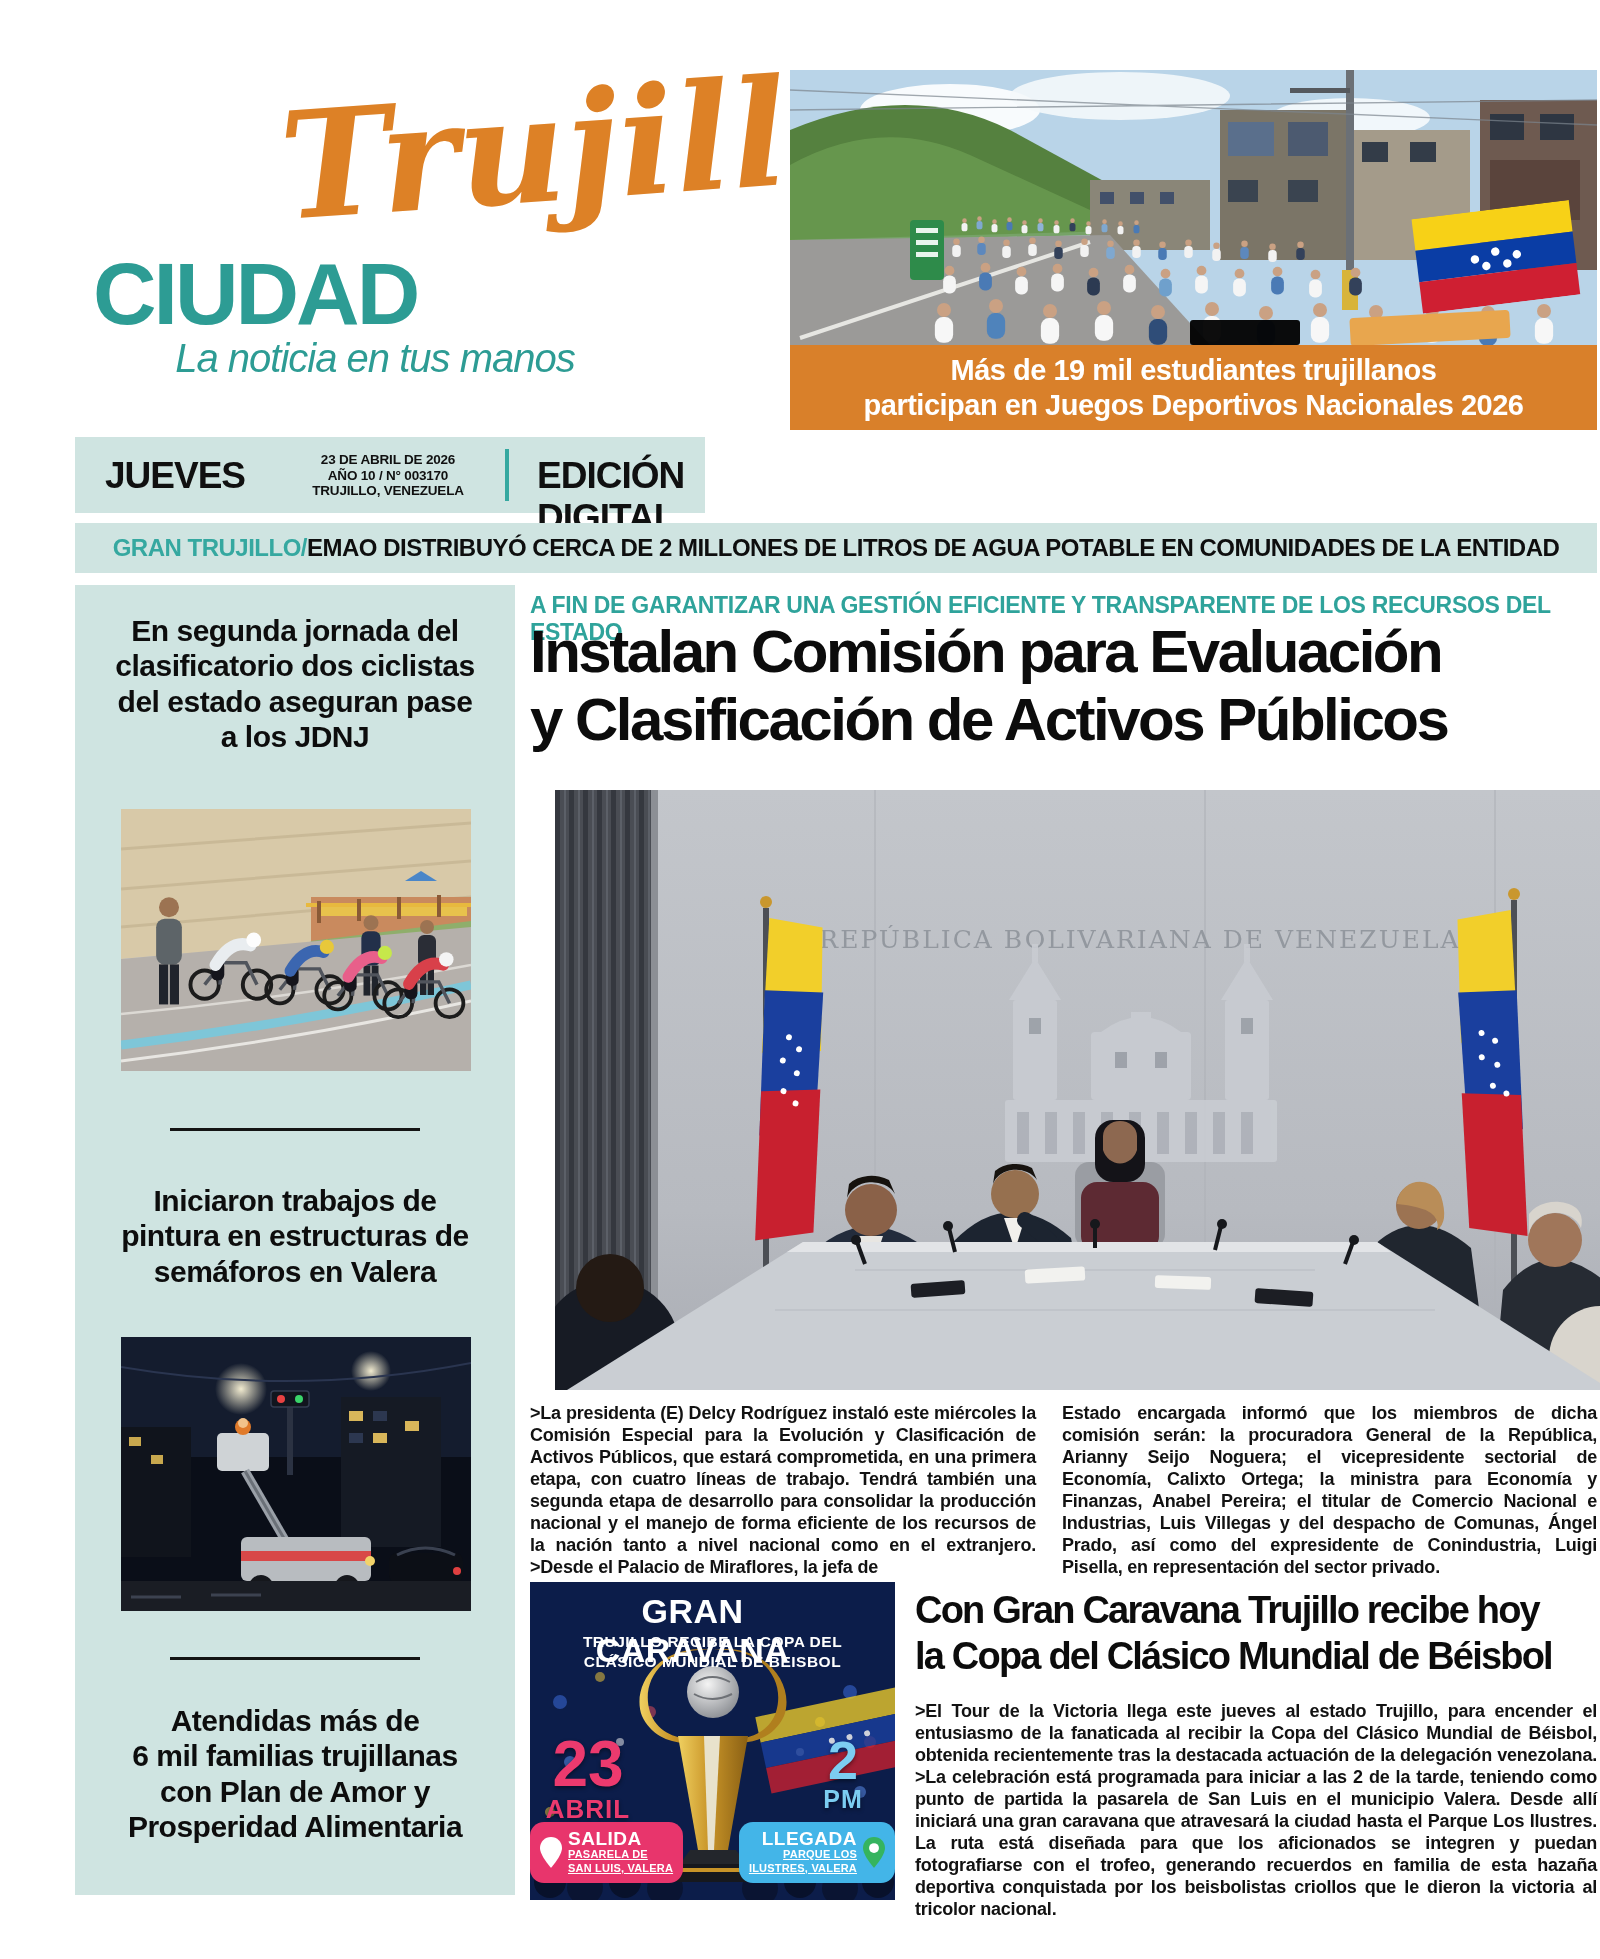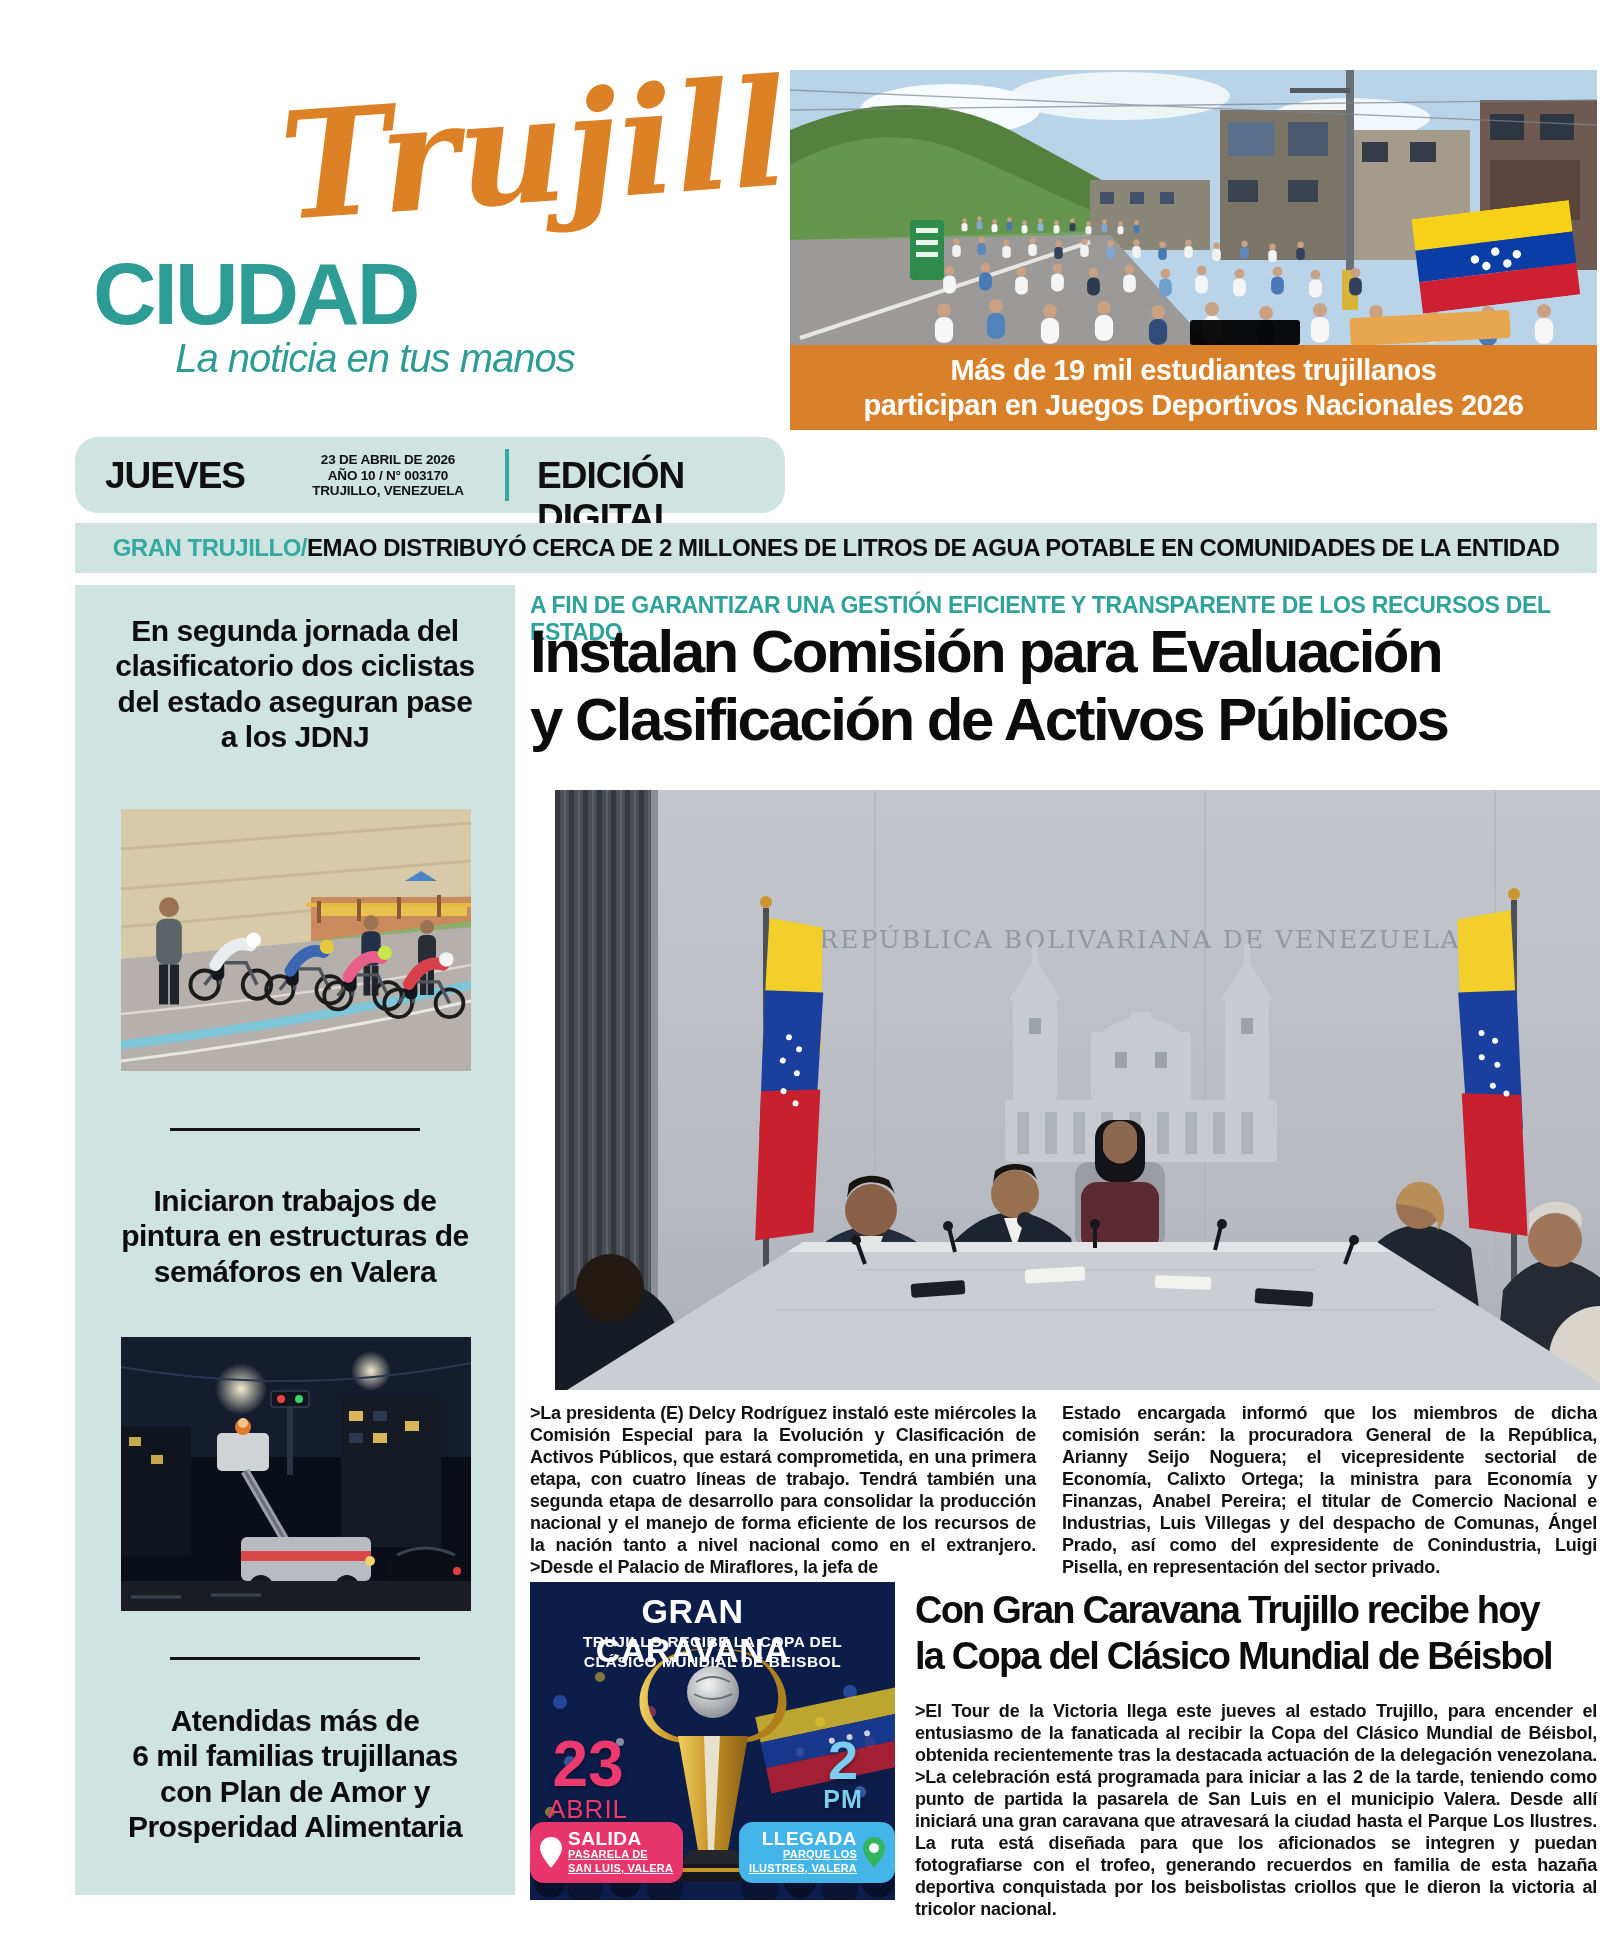--- a/index.html
+++ b/index.html
@@ -36,21 +36,21 @@
   .kicker{color:#2fa39b;font-weight:800;font-size:23px;letter-spacing:-.3px;}
   .headline{font-weight:800;font-size:60px;line-height:1.13;letter-spacing:-2.5px;color:#0c0c0c;}
   .bodytxt{font-weight:700;font-size:18px;line-height:1.225;letter-spacing:-.2px;color:#121212;}
 
   
   .c-headline{font-weight:800;font-size:38px;line-height:1.2;letter-spacing:-1.8px;color:#0c0c0c;}
   .poster{background:linear-gradient(180deg,#0d2256 0%,#0a1a44 55%,#081231 100%);overflow:hidden;}
   .p-title{color:#fff;font-weight:800;font-size:34px;letter-spacing:.5px;}
   .p-sub{color:#fff;font-weight:800;font-size:15.5px;line-height:1.28;letter-spacing:.5px;}
   .p-day{color:#ec3a6e;font-weight:800;font-size:64px;line-height:.9;text-shadow:0 2px 4px rgba(0,0,0,.45);}
-  .p-month{color:#ec3a6e;font-weight:400;font-size:26px;letter-spacing:1px;text-shadow:0 2px 4px rgba(0,0,0,.45);}
+  .p-month{color:#ec3a6e;font-weight:700;font-size:26px;letter-spacing:1px;text-shadow:0 2px 4px rgba(0,0,0,.45);}
   .p-time{color:#7ccdf2;font-weight:800;font-size:54px;line-height:.9;text-shadow:0 2px 4px rgba(0,0,0,.45);}
   .p-ampm{color:#7ccdf2;font-weight:800;font-size:25px;letter-spacing:1px;text-shadow:0 2px 4px rgba(0,0,0,.45);}
   .badge{border-radius:14px;color:#fff;display:flex;align-items:center;gap:6px;padding:7px 10px;}
   .badge.salida{background:#e8356c;}
   .badge.llegada{background:#43b5e8;}
   .badge .b-label{font-weight:800;font-size:19px;letter-spacing:.5px;line-height:1;}
   .badge .b-place{font-weight:800;font-size:11px;line-height:1.25;letter-spacing:.2px;text-decoration:underline;}
 </style>
 </head>
 <body>
@@ -91,21 +91,21 @@
     </symbol>
   </defs>
 </svg>
 
 <div class="abs" style="left:75px;top:60px;width:710px;height:370px;">
   <div class="abs logo-ciudad" style="left:18px;top:138px;">CIUDAD</div>
   <div class="abs logo-trujillo" style="left:212px;top:20px;">Trujillo</div>
   <div class="abs tagline ctr" style="left:20px;top:276px;width:560px;">La noticia en tus manos</div>
 </div>
 
-<div class="abs datebar" style="left:75px;top:437px;width:710px;height:76px;border-radius:23px;">
+<div class="abs datebar" style="left:75px;top:437px;width:630px;height:76px;">
   <div class="abs day" style="left:30px;top:18px;">JUEVES</div>
   <div class="abs dateblock ctr" style="left:218px;top:15px;width:190px;">
     <div>23 DE ABRIL DE 2026</div>
     <div>AÑO 10 / N° 003170</div>
     <div>TRUJILLO, VENEZUELA</div>
   </div>
   <div class="abs vdivider" style="left:430px;top:12px;"></div>
   <div class="abs edition" style="left:462px;top:18px;">EDICIÓN DIGITAL</div>
 </div>
 

